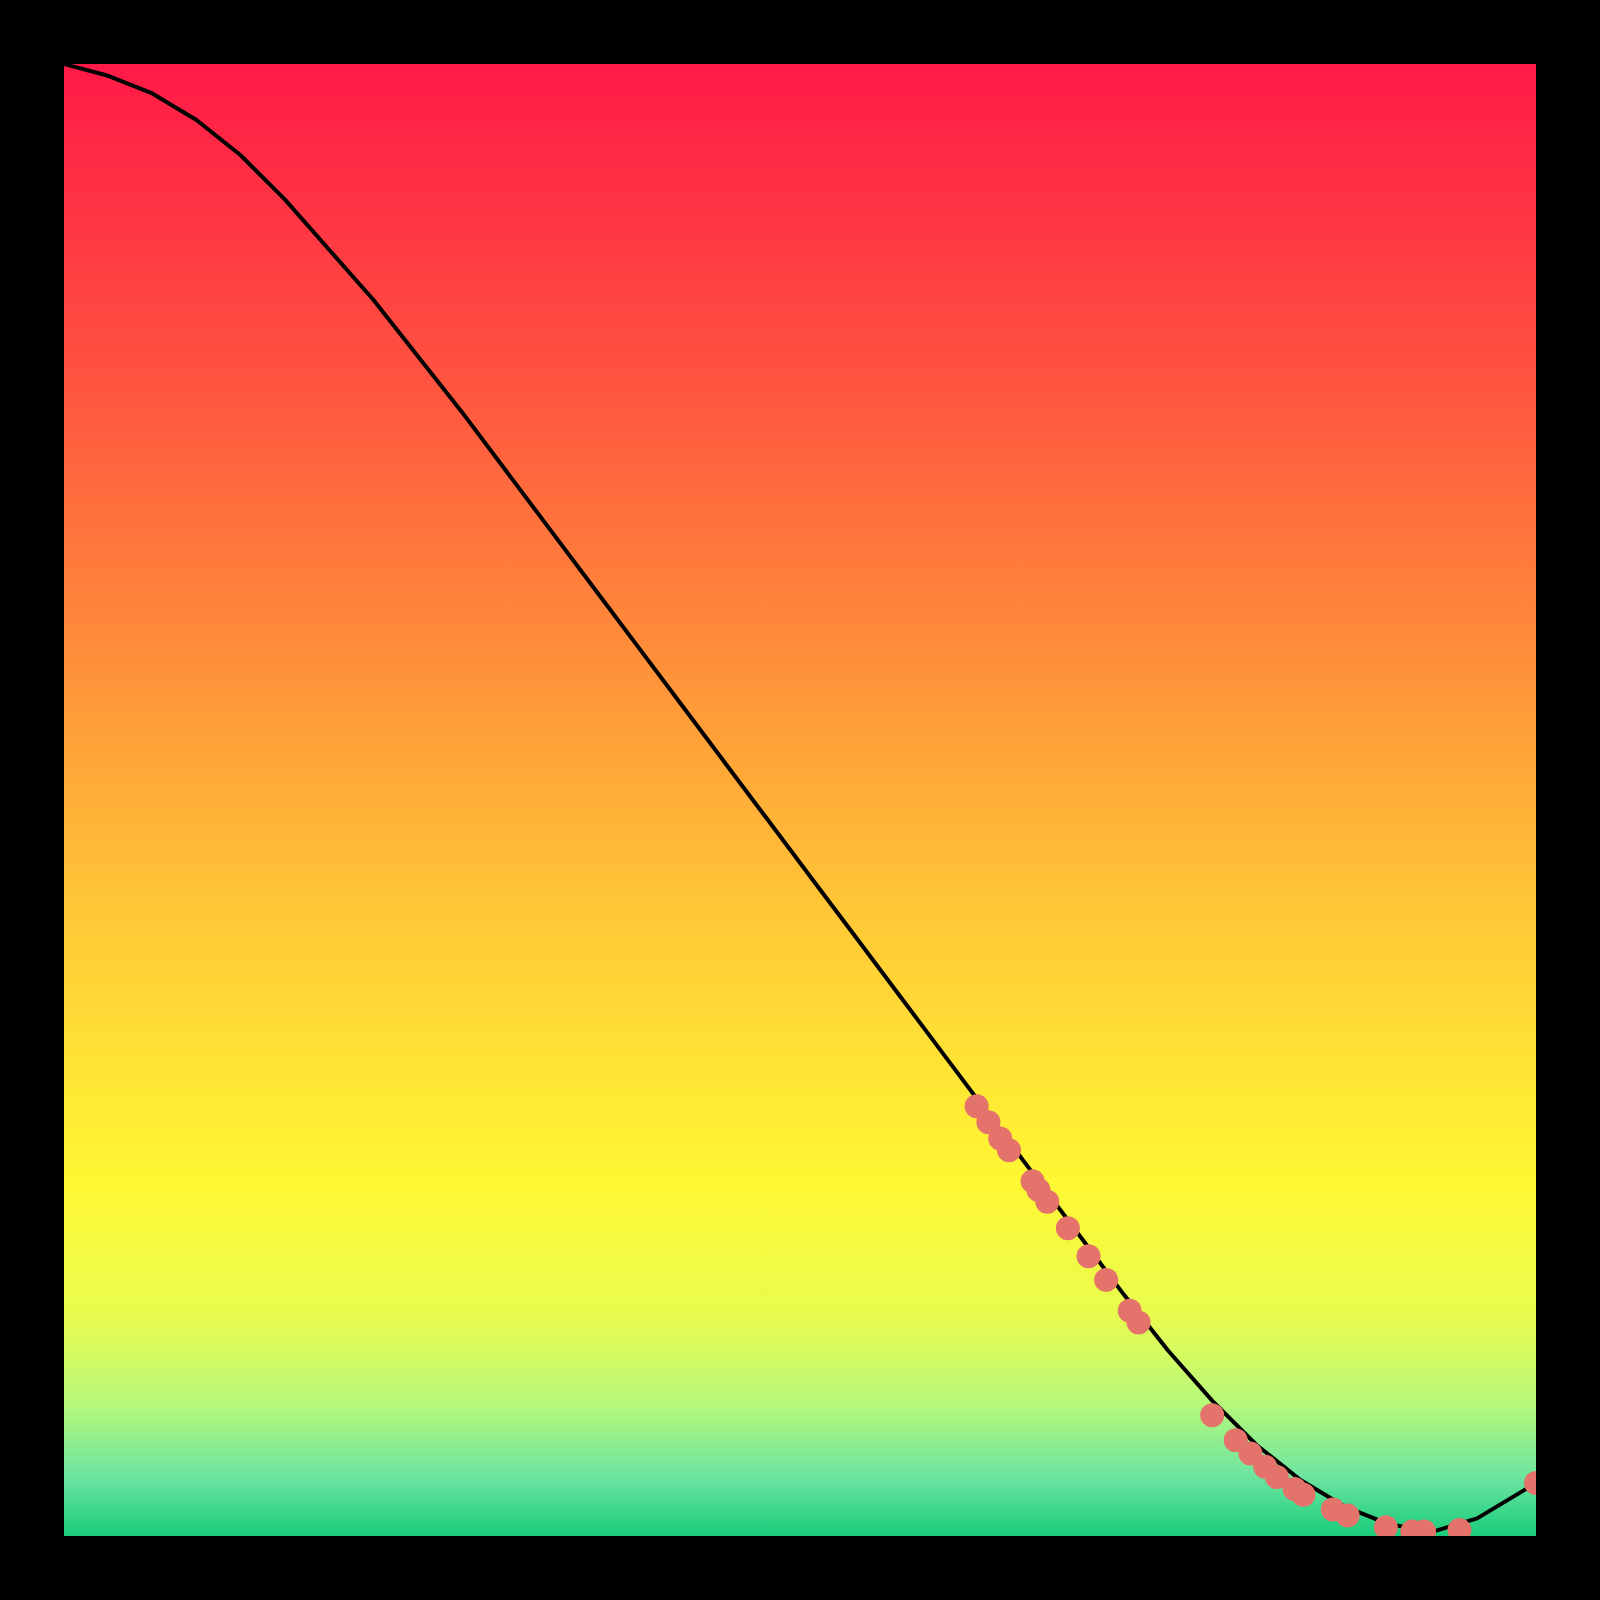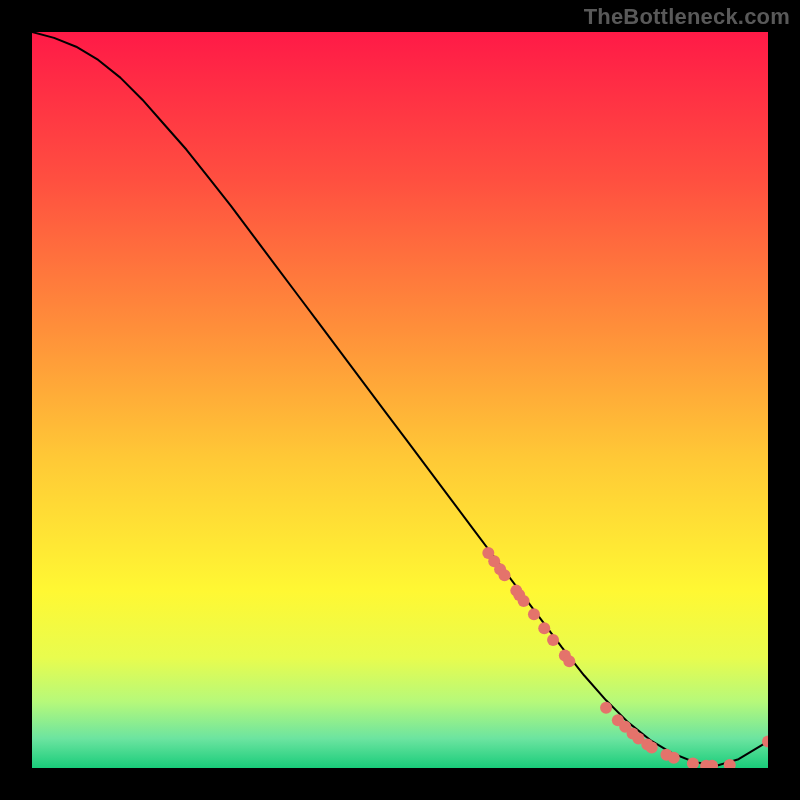--- a/index.html
+++ b/index.html
@@ -33,21 +33,20 @@
     top: 32px;
     width: 736px;
     height: 736px;
   }
   svg { display: block; }
 </style>
 </head>
 <body>
 
 <div class="frame">
-  <div class="watermark">TheBottleneck.com</div>
   <div class="plot">
     <svg id="chart-svg" width="736" height="736" viewBox="0 0 736 736" preserveAspectRatio="none">
         <defs>
           <linearGradient id="bg-grad" x1="0" y1="0" x2="0" y2="1">
             <stop offset="0%" stop-color="#FF1A47"></stop>
             <stop offset="20%" stop-color="#FF4F40"></stop>
             <stop offset="40%" stop-color="#FF8E3A"></stop>
             <stop offset="57.99999999999999%" stop-color="#FFC936"></stop>
             <stop offset="76%" stop-color="#FFF833"></stop>
             <stop offset="85%" stop-color="#E8FC4E"></stop>

